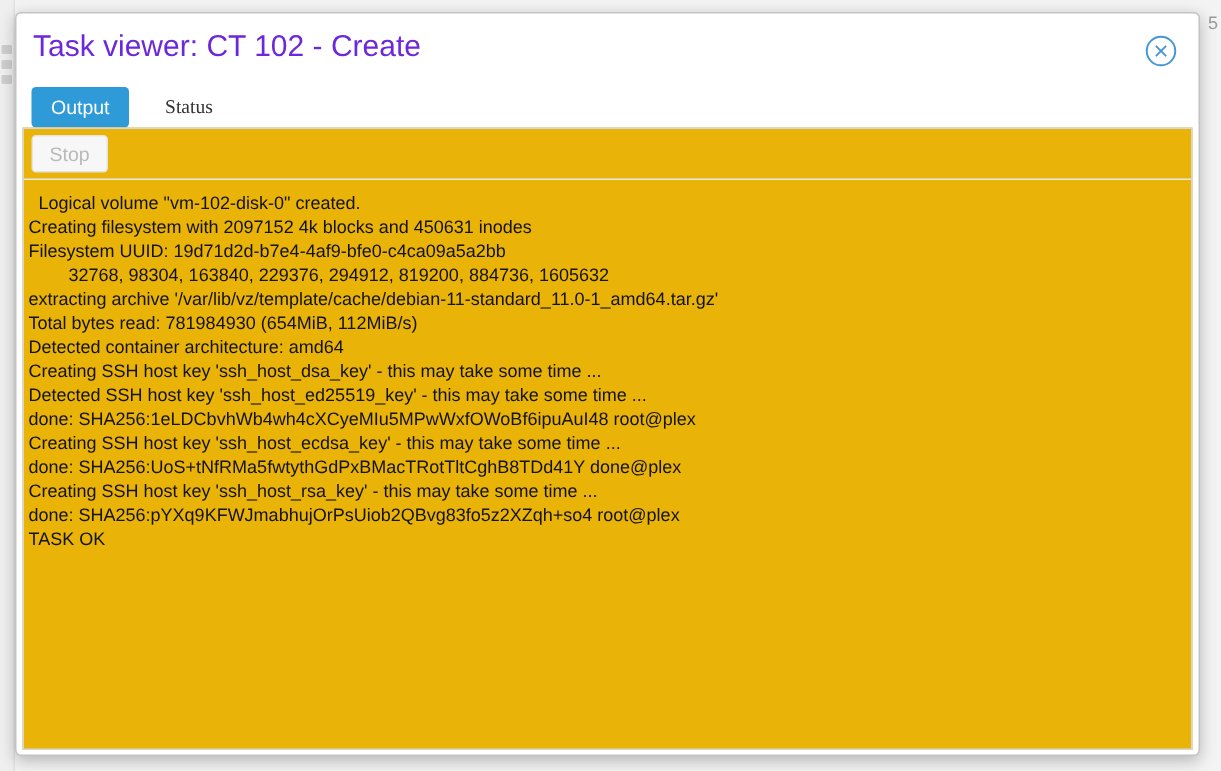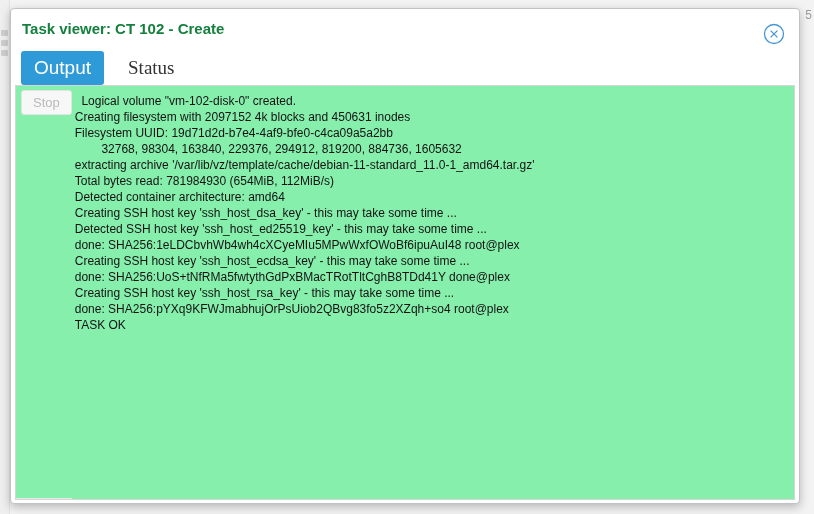--- a/index.html
+++ b/index.html
@@ -26,47 +26,46 @@
   
   .dialog {
     position: absolute; left: 10px; top: 8px; width: 790px; height: 496px;
     background: #ffffff;
     border: 1px solid #c3c3c3;
     border-radius: 4px;
     box-shadow: 0 3px 10px rgba(0,0,0,0.25);
   }
   .dialog-header {
     padding: 11px 12px 8px 11px;
-    font-size: 15px;
-    color: #15803d;
-    font-weight: bold;
+    font-size: 20px;
+    color: #6d28d9;
   }
   .close-btn {
     position: absolute; top: 13px; right: 13px;
     width: 24px; height: 24px;
     background: transparent; border: 0; cursor: pointer;
     padding: 0; line-height: 0;
   }
   .tabbar { padding: 6px 0 9px 10px; display: flex; align-items: center; }
   .tab {
-    font-size: 19px;
+    font-size: 13px;
     padding: 6px 13px;
     border-radius: 3px;
     color: #333;
     background: transparent;
     border: 0;
     cursor: pointer;
   }
   .tab.active { background: #2e9ad8; color: #fff; }
   .tab + .tab { margin-left: 11px; font-family: Liberation Serif, serif; }
   .panel {
     position: absolute; left: 4px; right: 4px; top: 76px; bottom: 3px;
     border: 1px solid #d6d6d6;
-    background: #86efac;
-    display: flex; flex-direction: row;
+    background: #eab308;
+    display: flex; flex-direction: column;
   }
   .toolbar {
     padding: 4px 0 4px 5px;
     border-bottom: 1px solid #e9e9e9;
     flex: 0 0 auto;
   }
   .stop-btn {
     font-size: 13px;
     color: #b9b9b9;
     background: #f7f7f7;

